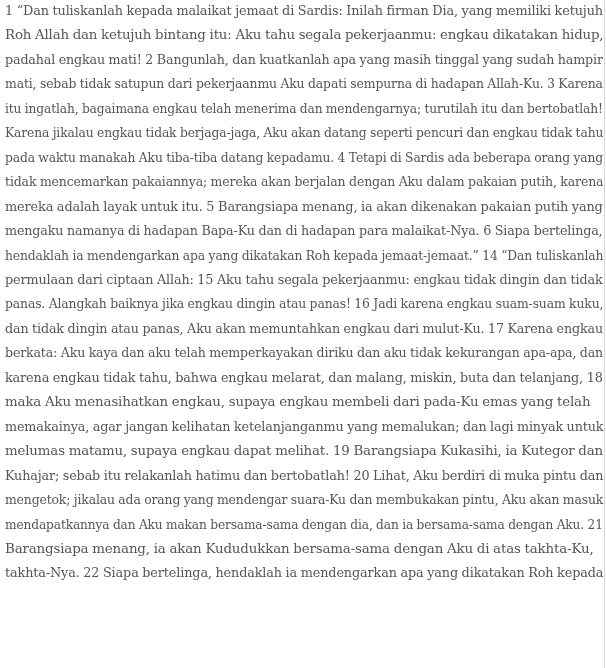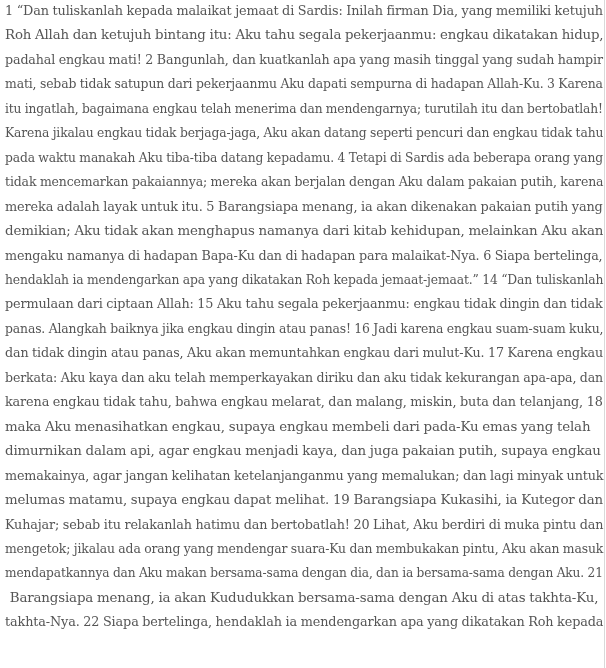--- a/index.html
+++ b/index.html
@@ -50,33 +50,31 @@
   <div class="passage">
     <div style="white-space: nowrap; display: block; transform-origin: left top; transform: scaleX(0.9583);">1 “Dan tuliskanlah kepada malaikat jemaat di Sardis: Inilah firman Dia, yang memiliki ketujuh</div>
     <div style="white-space: nowrap; display: block; transform-origin: left top; transform: scaleX(0.995);">Roh Allah dan ketujuh bintang itu: Aku tahu segala pekerjaanmu: engkau dikatakan hidup,</div>
     <div style="white-space: nowrap; display: block; transform-origin: left top; transform: scaleX(0.9462);">padahal engkau mati! 2 Bangunlah, dan kuatkanlah apa yang masih tinggal yang sudah hampir</div>
     <div style="white-space: nowrap; display: block; transform-origin: left top; transform: scaleX(0.9271);">mati, sebab tidak satupun dari pekerjaanmu Aku dapati sempurna di hadapan Allah-Ku. 3 Karena</div>
     <div style="white-space: nowrap; display: block; transform-origin: left top; transform: scaleX(0.9144);">itu ingatlah, bagaimana engkau telah menerima dan mendengarnya; turutilah itu dan bertobatlah!</div>
     <div style="white-space: nowrap; display: block; transform-origin: left top; transform: scaleX(0.92);">Karena jikalau engkau tidak berjaga-jaga, Aku akan datang seperti pencuri dan engkau tidak tahu</div>
     <div style="white-space: nowrap; display: block; transform-origin: left top; transform: scaleX(0.9186);">pada waktu manakah Aku tiba-tiba datang kepadamu. 4 Tetapi di Sardis ada beberapa orang yang</div>
     <div style="white-space: nowrap; display: block; transform-origin: left top; transform: scaleX(0.9329);">tidak mencemarkan pakaiannya; mereka akan berjalan dengan Aku dalam pakaian putih, karena</div>
     <div style="white-space: nowrap; display: block; transform-origin: left top; transform: scaleX(0.9614);">mereka adalah layak untuk itu. 5 Barangsiapa menang, ia akan dikenakan pakaian putih yang</div>
-    <div style="white-space: nowrap; display: block;">demikian; Aku tidak akan menghapus namanya dari kitab kehidupan, melainkan Aku akan</div>
     <div style="white-space: nowrap; display: block; transform-origin: left top; transform: scaleX(0.9492);">mengaku namanya di hadapan Bapa-Ku dan di hadapan para malaikat-Nya. 6 Siapa bertelinga,</div>
     <div style="white-space: nowrap; display: block; transform-origin: left top; transform: scaleX(0.9214);">hendaklah ia mendengarkan apa yang dikatakan Roh kepada jemaat-jemaat.” 14 “Dan tuliskanlah</div>
     <div style="white-space: nowrap; display: block; transform-origin: left top; transform: scaleX(0.9553);">permulaan dari ciptaan Allah: 15 Aku tahu segala pekerjaanmu: engkau tidak dingin dan tidak</div>
     <div style="white-space: nowrap; display: block; transform-origin: left top; transform: scaleX(0.9257);">panas. Alangkah baiknya jika engkau dingin atau panas! 16 Jadi karena engkau suam-suam kuku,</div>
     <div style="white-space: nowrap; display: block; transform-origin: left top; transform: scaleX(0.9477);">dan tidak dingin atau panas, Aku akan memuntahkan engkau dari mulut-Ku. 17 Karena engkau</div>
     <div style="white-space: nowrap; display: block; transform-origin: left top; transform: scaleX(0.9373);">berkata: Aku kaya dan aku telah memperkayakan diriku dan aku tidak kekurangan apa-apa, dan</div>
     <div style="white-space: nowrap; display: block; transform-origin: left top; transform: scaleX(0.9568);">karena engkau tidak tahu, bahwa engkau melarat, dan malang, miskin, buta dan telanjang, 18</div>
     <div style="white-space: nowrap; display: block;">maka Aku menasihatkan engkau, supaya engkau membeli dari pada-Ku emas yang telah</div>
-    <div style="white-space: nowrap; display: block;">dimurnikan dalam api, agar engkau menjadi kaya, dan juga pakaian putih, supaya engkau</div>
     <div style="white-space: nowrap; display: block; transform-origin: left top; transform: scaleX(0.9507);">memakainya, agar jangan kelihatan ketelanjanganmu yang memalukan; dan lagi minyak untuk</div>
     <div style="white-space: nowrap; display: block; transform-origin: left top; transform: scaleX(0.9967);">melumas matamu, supaya engkau dapat melihat. 19 Barangsiapa Kukasihi, ia Kutegor dan</div>
     <div style="white-space: nowrap; display: block; transform-origin: left top; transform: scaleX(0.9537);">Kuhajar; sebab itu relakanlah hatimu dan bertobatlah! 20 Lihat, Aku berdiri di muka pintu dan</div>
     <div style="white-space: nowrap; display: block; transform-origin: left top; transform: scaleX(0.9257);">mengetok; jikalau ada orang yang mendengar suara-Ku dan membukakan pintu, Aku akan masuk</div>
     <div style="white-space: nowrap; display: block; transform-origin: left top; transform: scaleX(0.9116);">mendapatkannya dan Aku makan bersama-sama dengan dia, dan ia bersama-sama dengan Aku. 21</div>
-    <div style="white-space: nowrap; display: block; text-align: center;">Barangsiapa menang, ia akan Kududukkan bersama-sama dengan Aku di atas takhta-Ku,</div>
+    <div style="white-space: nowrap; display: block;">Barangsiapa menang, ia akan Kududukkan bersama-sama dengan Aku di atas takhta-Ku,</div>
     <div style="white-space: nowrap; display: block; transform-origin: left top; transform: scaleX(0.9583);">takhta-Nya. 22 Siapa bertelinga, hendaklah ia mendengarkan apa yang dikatakan Roh kepada</div>
 
   </div>
   <div class="right-rule"></div>
 </div>
 
 </body></html>

